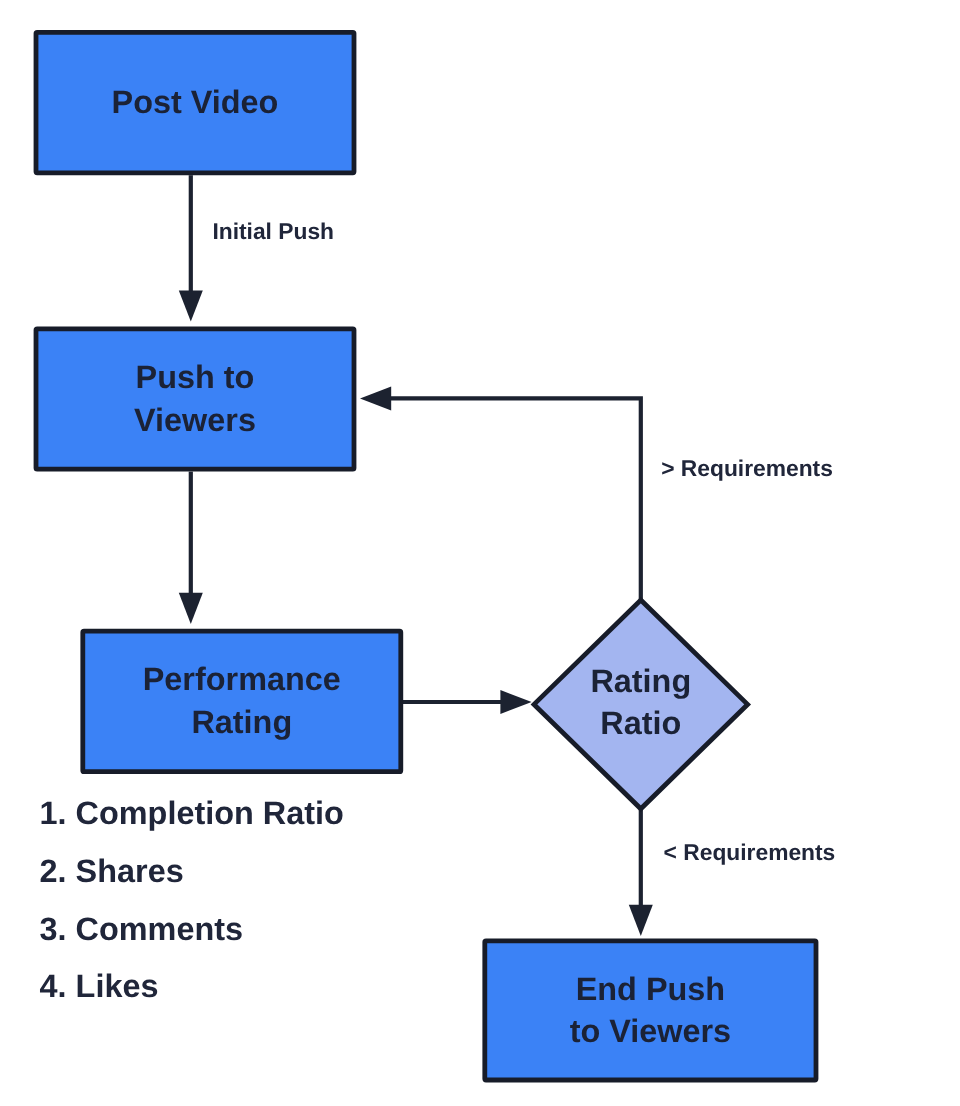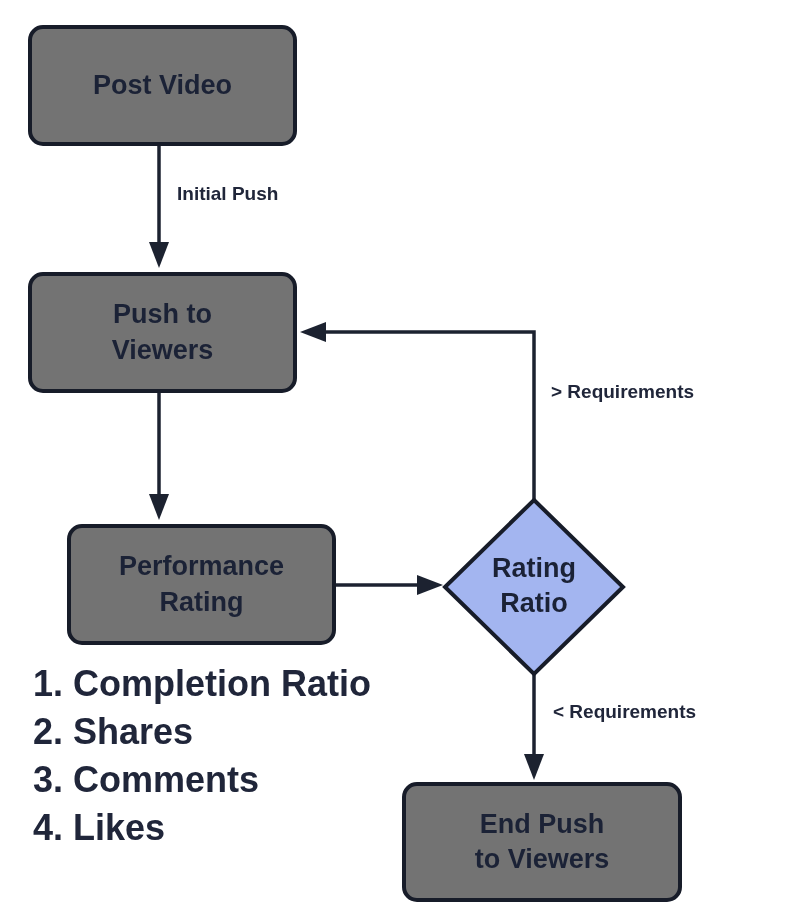--- a/index.html
+++ b/index.html
@@ -16,23 +16,23 @@
     overflow: hidden;
   }
   .connector-layer {
     position: absolute;
     left: 0; top: 0;
     width: 800px; height: 922px;
   }
   .node {
     position: absolute;
     box-sizing: border-box;
-    background: #737373;
+    background: #3b82f6;
     border: 4px solid #171c29;
-    border-radius: 15px;
+    border-radius: 3px;
     display: flex;
     align-items: center;
     justify-content: center;
     text-align: center;
     font-size: 27px;
     font-weight: bold;
     line-height: 1.3;
     color: #1b2236;
     white-space: pre-line;
   }
@@ -58,21 +58,21 @@
     color: #20263a;
     white-space: nowrap;
   }
   .label-initial-push { left: 177px; top: 183px; }
   .label-evaluation   { left: 180px; top: 438px; }
   .label-greater      { left: 551px; top: 381px; }
   .label-less         { left: 553px; top: 701px; }
   .criteria {
     position: absolute;
     left: 33px; top: 663px;
-    font-size: 36px;
+    font-size: 27px;
     font-weight: bold;
     color: #20263a;
   }
   .criteria .item {
     height: 30px;
     margin-bottom: 18px;
     white-space: nowrap;
   }
 </style>
 </head>

